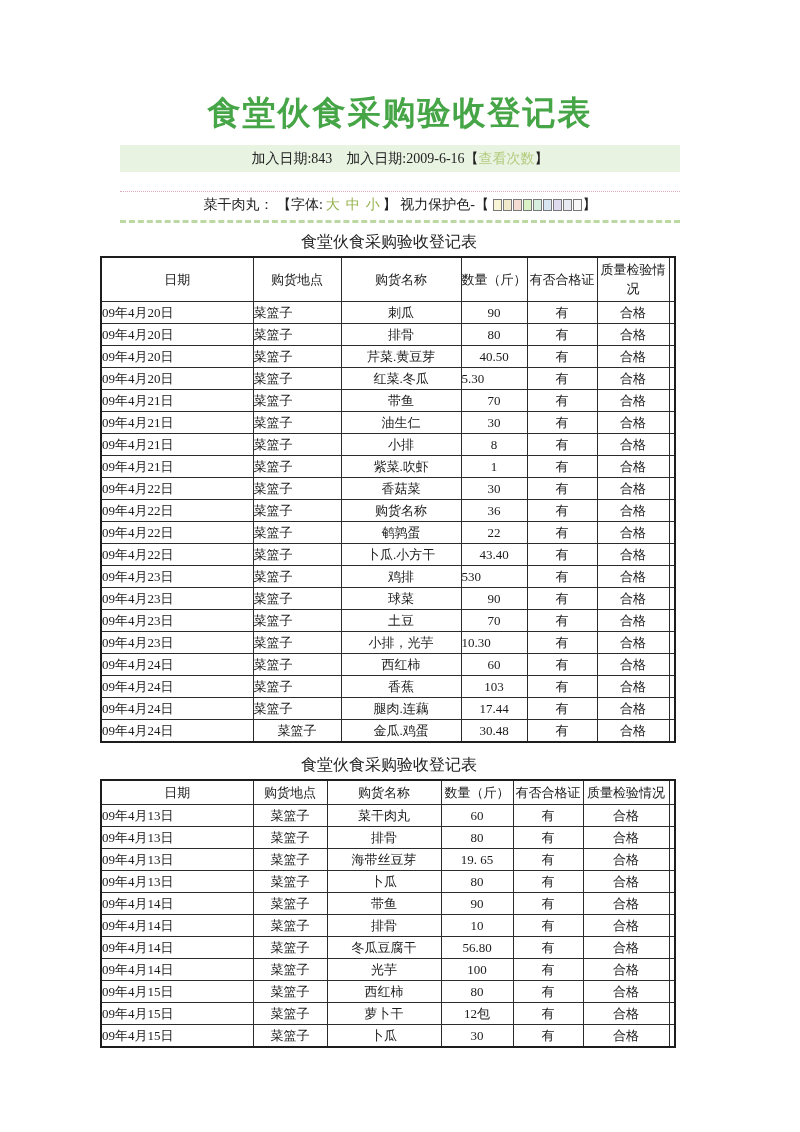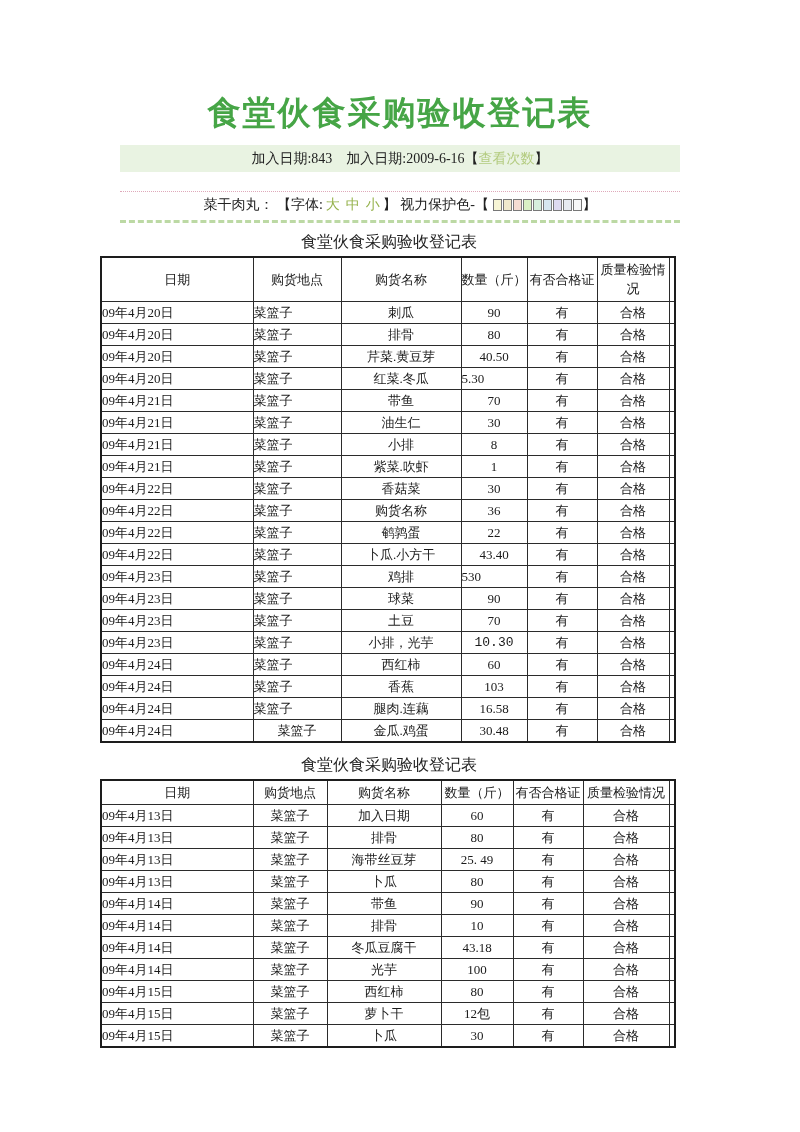--- a/index.html
+++ b/index.html
@@ -254,21 +254,21 @@
         <td style="text-align: center;">土豆</td>
         <td style="text-align: center;">70</td>
         <td style="text-align: center;">有</td>
         <td style="text-align: center;">合格</td>
         <td class="sliver"></td>
       </tr>
       <tr>
         <td style="text-align: left;">09年4月23日</td>
         <td style="text-align: left;">菜篮子</td>
         <td style="text-align: center;">小排，光芋</td>
-        <td style="text-align: center; font-family: Liberation Mono, monospace;">10.30</td>
+        <td style="">10.30</td>
         <td style="text-align: center;">有</td>
         <td style="text-align: center;">合格</td>
         <td class="sliver"></td>
       </tr>
       <tr>
         <td style="text-align: left;">09年4月24日</td>
         <td style="text-align: left;">菜篮子</td>
         <td style="text-align: center;">西红柿</td>
         <td style="text-align: center;">60</td>
         <td style="text-align: center;">有</td>
@@ -281,21 +281,21 @@
         <td style="text-align: center;">香蕉</td>
         <td style="text-align: center;">103</td>
         <td style="text-align: center;">有</td>
         <td style="text-align: center;">合格</td>
         <td class="sliver"></td>
       </tr>
       <tr>
         <td style="text-align: left;">09年4月24日</td>
         <td style="text-align: left;">菜篮子</td>
         <td style="text-align: center;">腿肉.连藕</td>
-        <td style="text-align: center;">16.58</td>
+        <td style="text-align: center;">17.44</td>
         <td style="text-align: center;">有</td>
         <td style="text-align: center;">合格</td>
         <td class="sliver"></td>
       </tr>
       <tr>
         <td style="text-align: left;">09年4月24日</td>
         <td style="text-align: center;">菜篮子</td>
         <td style="text-align: center;">金瓜.鸡蛋</td>
         <td style="text-align: center;">30.48</td>
         <td style="text-align: center;">有</td>
@@ -315,40 +315,40 @@
         <th style="width: 72px;">数量（斤）</th>
         <th style="width: 70px;">有否合格证</th>
         <th style="width: 86px;">质量检验情况</th>
         <th class="sliver"></th>
       </tr>
     </thead>
   <tbody>
       <tr>
         <td style="text-align: left;">09年4月13日</td>
         <td style="text-align: center;">菜篮子</td>
-        <td style="text-align: center;">加入日期</td>
+        <td style="text-align: center;">菜干肉丸</td>
         <td style="text-align: center;">60</td>
         <td style="text-align: center;">有</td>
         <td style="text-align: center;">合格</td>
         <td class="sliver"></td>
       </tr>
       <tr>
         <td style="text-align: left;">09年4月13日</td>
         <td style="text-align: center;">菜篮子</td>
         <td style="text-align: center;">排骨</td>
         <td style="text-align: center;">80</td>
         <td style="text-align: center;">有</td>
         <td style="text-align: center;">合格</td>
         <td class="sliver"></td>
       </tr>
       <tr>
         <td style="text-align: left;">09年4月13日</td>
         <td style="text-align: center;">菜篮子</td>
         <td style="text-align: center;">海带丝豆芽</td>
-        <td style="text-align: center;">25. 49</td>
+        <td style="text-align: center;">19. 65</td>
         <td style="text-align: center;">有</td>
         <td style="text-align: center;">合格</td>
         <td class="sliver"></td>
       </tr>
       <tr>
         <td style="text-align: left;">09年4月13日</td>
         <td style="text-align: center;">菜篮子</td>
         <td style="text-align: center;">卜瓜</td>
         <td style="text-align: center;">80</td>
         <td style="text-align: center;">有</td>
@@ -370,21 +370,21 @@
         <td style="text-align: center;">排骨</td>
         <td style="text-align: center;">10</td>
         <td style="text-align: center;">有</td>
         <td style="text-align: center;">合格</td>
         <td class="sliver"></td>
       </tr>
       <tr>
         <td style="text-align: left;">09年4月14日</td>
         <td style="text-align: center;">菜篮子</td>
         <td style="text-align: center;">冬瓜豆腐干</td>
-        <td style="text-align: center;">43.18</td>
+        <td style="text-align: center;">56.80</td>
         <td style="text-align: center;">有</td>
         <td style="text-align: center;">合格</td>
         <td class="sliver"></td>
       </tr>
       <tr>
         <td style="text-align: left;">09年4月14日</td>
         <td style="text-align: center;">菜篮子</td>
         <td style="text-align: center;">光芋</td>
         <td style="text-align: center;">100</td>
         <td style="text-align: center;">有</td>

